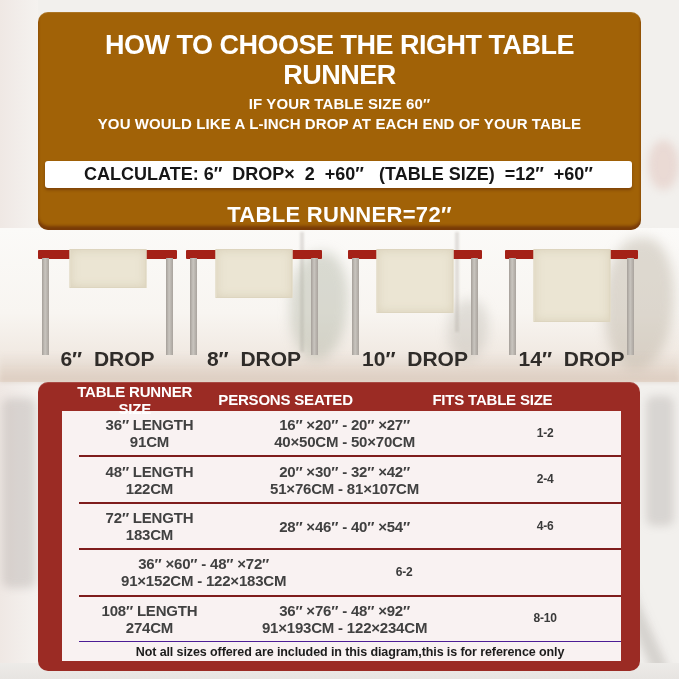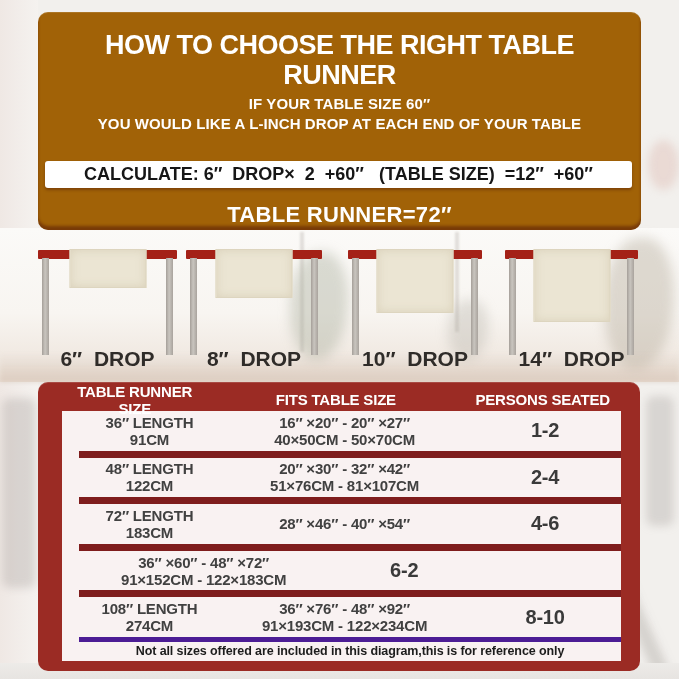--- a/index.html
+++ b/index.html
@@ -72,26 +72,26 @@
     background:#9b2b24;border-radius:10px;
     box-shadow:inset 0 1px 0 rgba(255,255,255,.15);
   }
   .thead{display:flex;height:29px;align-items:center;padding:3px 19px 0 24px;color:#fff;}
   .th{font-size:15px;font-weight:bold;text-align:center;letter-spacing:-.2px;}
   .c1{width:26%;} .c2{width:46%;} .c3{width:28%;}
   .tbody{
     position:absolute;left:24px;right:19px;top:29px;bottom:10px;
     background:rgba(255,255,255,.94);display:flex;flex-direction:column;padding-left:17px;
   }
-  .trow{flex:1;display:flex;align-items:center;border-top:7px solid #7f1d1d;}
+  .trow{flex:1;display:flex;align-items:center;border-top:2px solid #7f1d1d;}
   .trow:first-child{border-top:none;}
   .cell{text-align:center;color:#414141;font-weight:bold;font-size:15px;line-height:17px;letter-spacing:-.2px;}
   .cell .ln{white-space:nowrap;}
-  .persons{font-size:20px;color:#3a3a3a;}
-  .note-row{height:19px;display:flex;align-items:center;justify-content:center;border-top:5px solid #4c1d95;}
+  .persons{font-size:12px;color:#3a3a3a;}
+  .note-row{height:19px;display:flex;align-items:center;justify-content:center;border-top:1px solid #4c1d95;}
   .note-row div{font-size:12.5px;font-weight:bold;color:#1c1c1c;letter-spacing:-.1px;}
 </style>
 </head>
 <body>
 
 <div class="stage">
 
   <div class="bg bg-left-wall"></div>
   <div class="bg bg-mid"></div>
   <div class="bg bg-vline" style="left:300px;"></div>
@@ -150,22 +150,22 @@
       <div class="leg right"></div>
       <div class="runner-cloth" style="height:71px;"></div>
       <div class="drop-label">14″ DROP</div>
     </div>
 
   </section>
 
   <section class="size-table">
     <div class="thead">
       <div class="th c1">TABLE RUNNER SIZE</div>
+      <div class="th c3">PERSONS SEATED</div>
       <div class="th c2">FITS TABLE SIZE</div>
-      <div class="th c3">PERSONS SEATED</div>
     </div>
     <div class="tbody">
 
       <div class="trow">
         <div class="cell c1">
           <div class="ln">36″ LENGTH</div>
           <div class="ln">91CM</div>
         </div>
         <div class="cell c2">
           <div class="ln">16″ ×20″ - 20″ ×27″</div>

